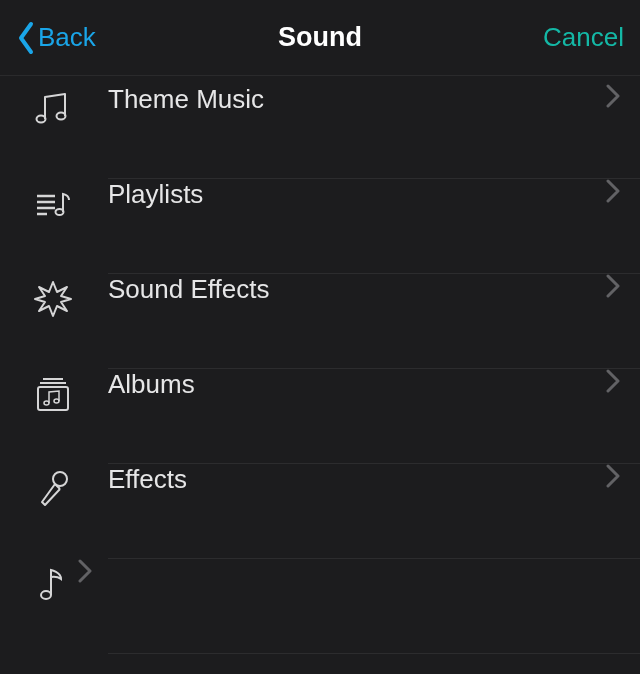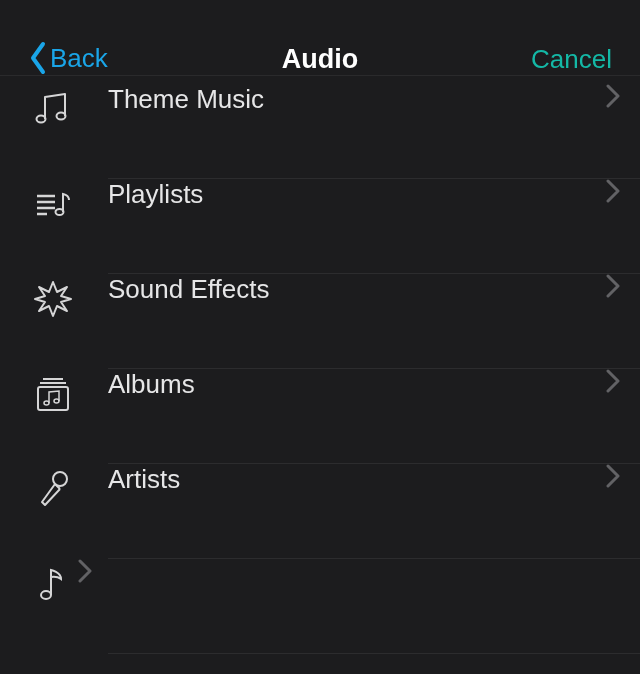--- a/index.html
+++ b/index.html
@@ -11,23 +11,23 @@
       width: 640px;
       height: 674px;
       background: #1c1c1e;
       font-family: -apple-system, BlinkMacSystemFont, "Helvetica Neue", sans-serif;
       color: #fff;
       overflow: hidden;
     }
     .navbar {
       height: 76px;
       display: flex;
-      align-items: flex-end;
+      align-items: center;
       justify-content: space-between;
-      padding: 0 28px;
+      padding: 0 16px;
       border-bottom: 1px solid #2a2a2c;
       position: relative;
     }
     .back-btn {
       display: flex;
       align-items: center;
       color: #1aa5e8;
       font-size: 26px;
       cursor: pointer;
       gap: 2px;
@@ -99,21 +99,21 @@
 </head>
 <body>
 
 <div class="navbar">
   <div class="back-btn">
     <svg viewBox="0 0 20 34">
       <polyline points="15,3 5,17 15,31" stroke="#1aa5e8" stroke-width="4" fill="none" stroke-linecap="round" stroke-linejoin="round"></polyline>
     </svg>
     <span>Back</span>
   </div>
-  <div class="title">Audio</div>
+  <div class="title">Sound</div>
   <div class="cancel-btn">Cancel</div>
 </div>
 
 <div class="list">
 
   <div class="row">
     <div class="row-icon">
       <svg viewBox="0 0 40 40" width="40" height="40">
         <path d="M12 30 L12 8 L32 5 L32 27" stroke-width="2" stroke-linejoin="round"></path>
         <ellipse cx="8" cy="30" rx="4.5" ry="3.5" stroke-width="2"></ellipse>
@@ -181,21 +181,21 @@
   </div>
 
   <div class="row">
     <div class="row-icon">
       <svg viewBox="0 0 40 40" width="40" height="40">
         <ellipse cx="27" cy="10" rx="7" ry="7" stroke-width="2"></ellipse>
         <path d="M22 15 L9 33 L12 36 L27 20" stroke-width="2" stroke-linejoin="round"></path>
         <line x1="22" y1="15" x2="27" y2="20" stroke-width="2"></line>
       </svg>
     </div>
-    <div class="row-label">Artists</div>
+    <div class="row-label">Effects</div>
     <div class="chevron">
       <svg viewBox="0 0 14 24" width="14" height="24">
           <polyline points="2,2 12,12 2,22" stroke="#626265" stroke-width="3" fill="none" stroke-linecap="round" stroke-linejoin="round"></polyline>
         </svg>
     </div>
   </div>
 
   <div class="row">
     <div class="row-icon">
       <svg viewBox="0 0 40 40" width="40" height="40">

